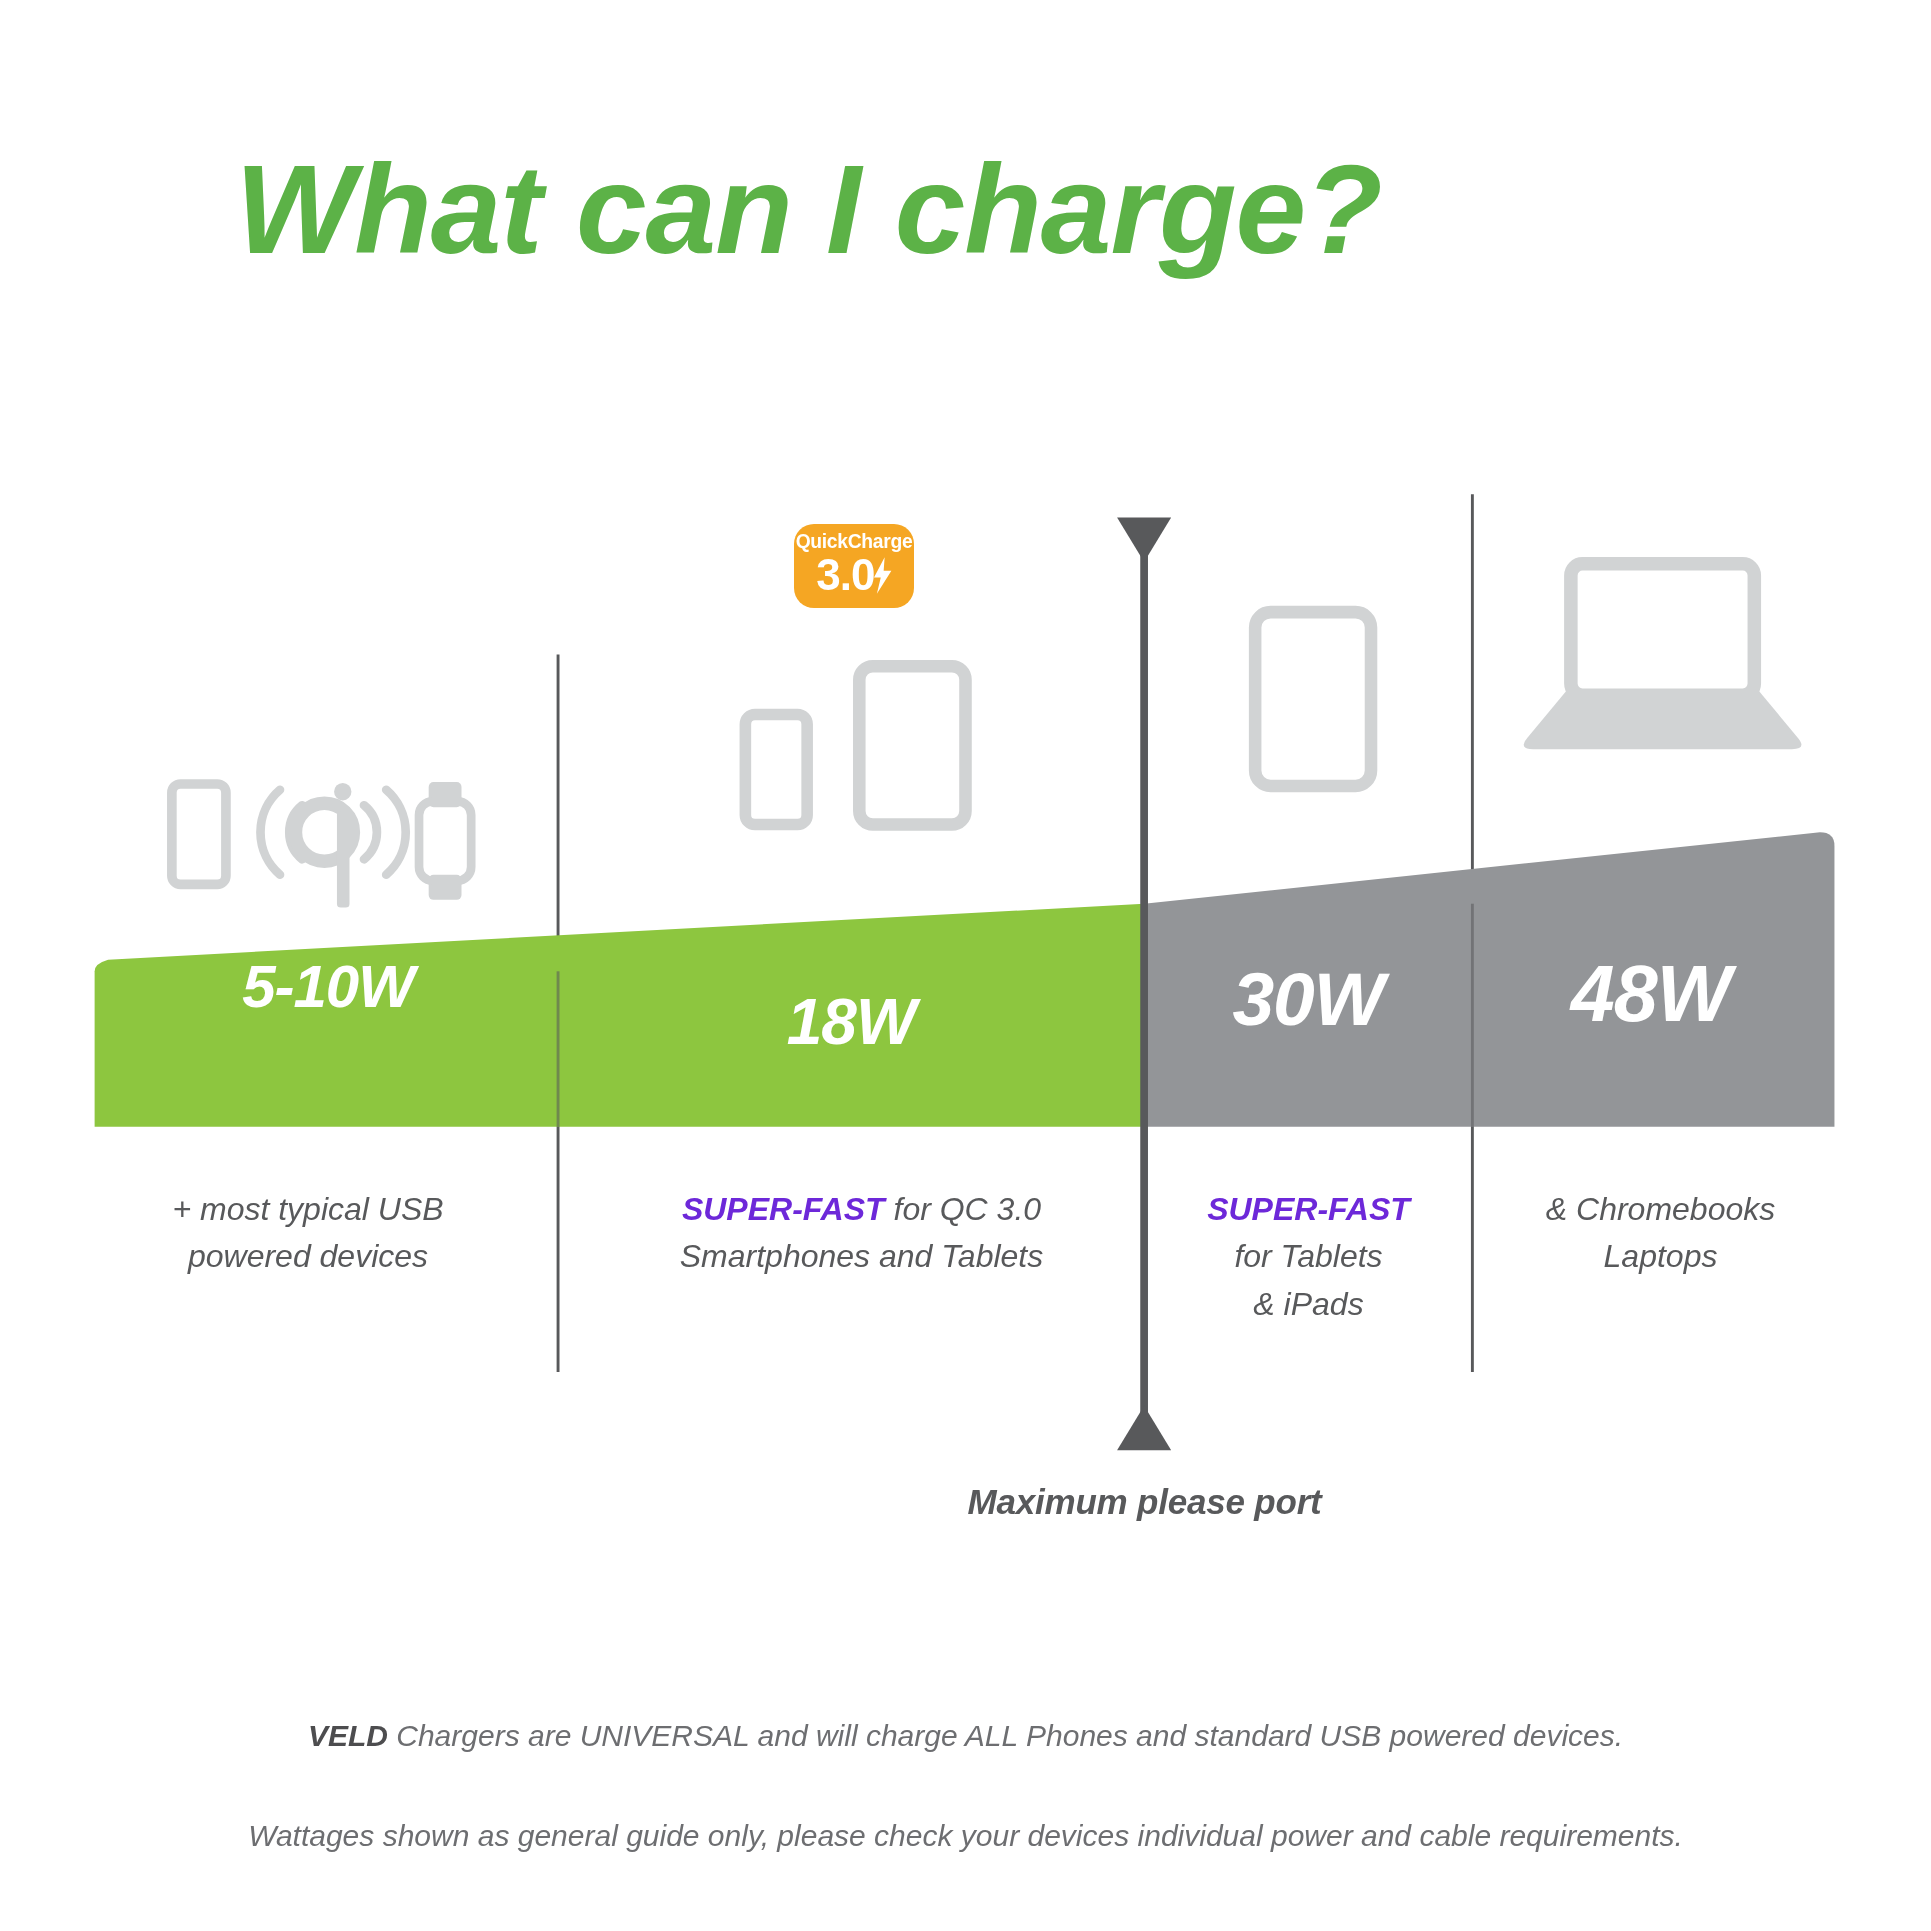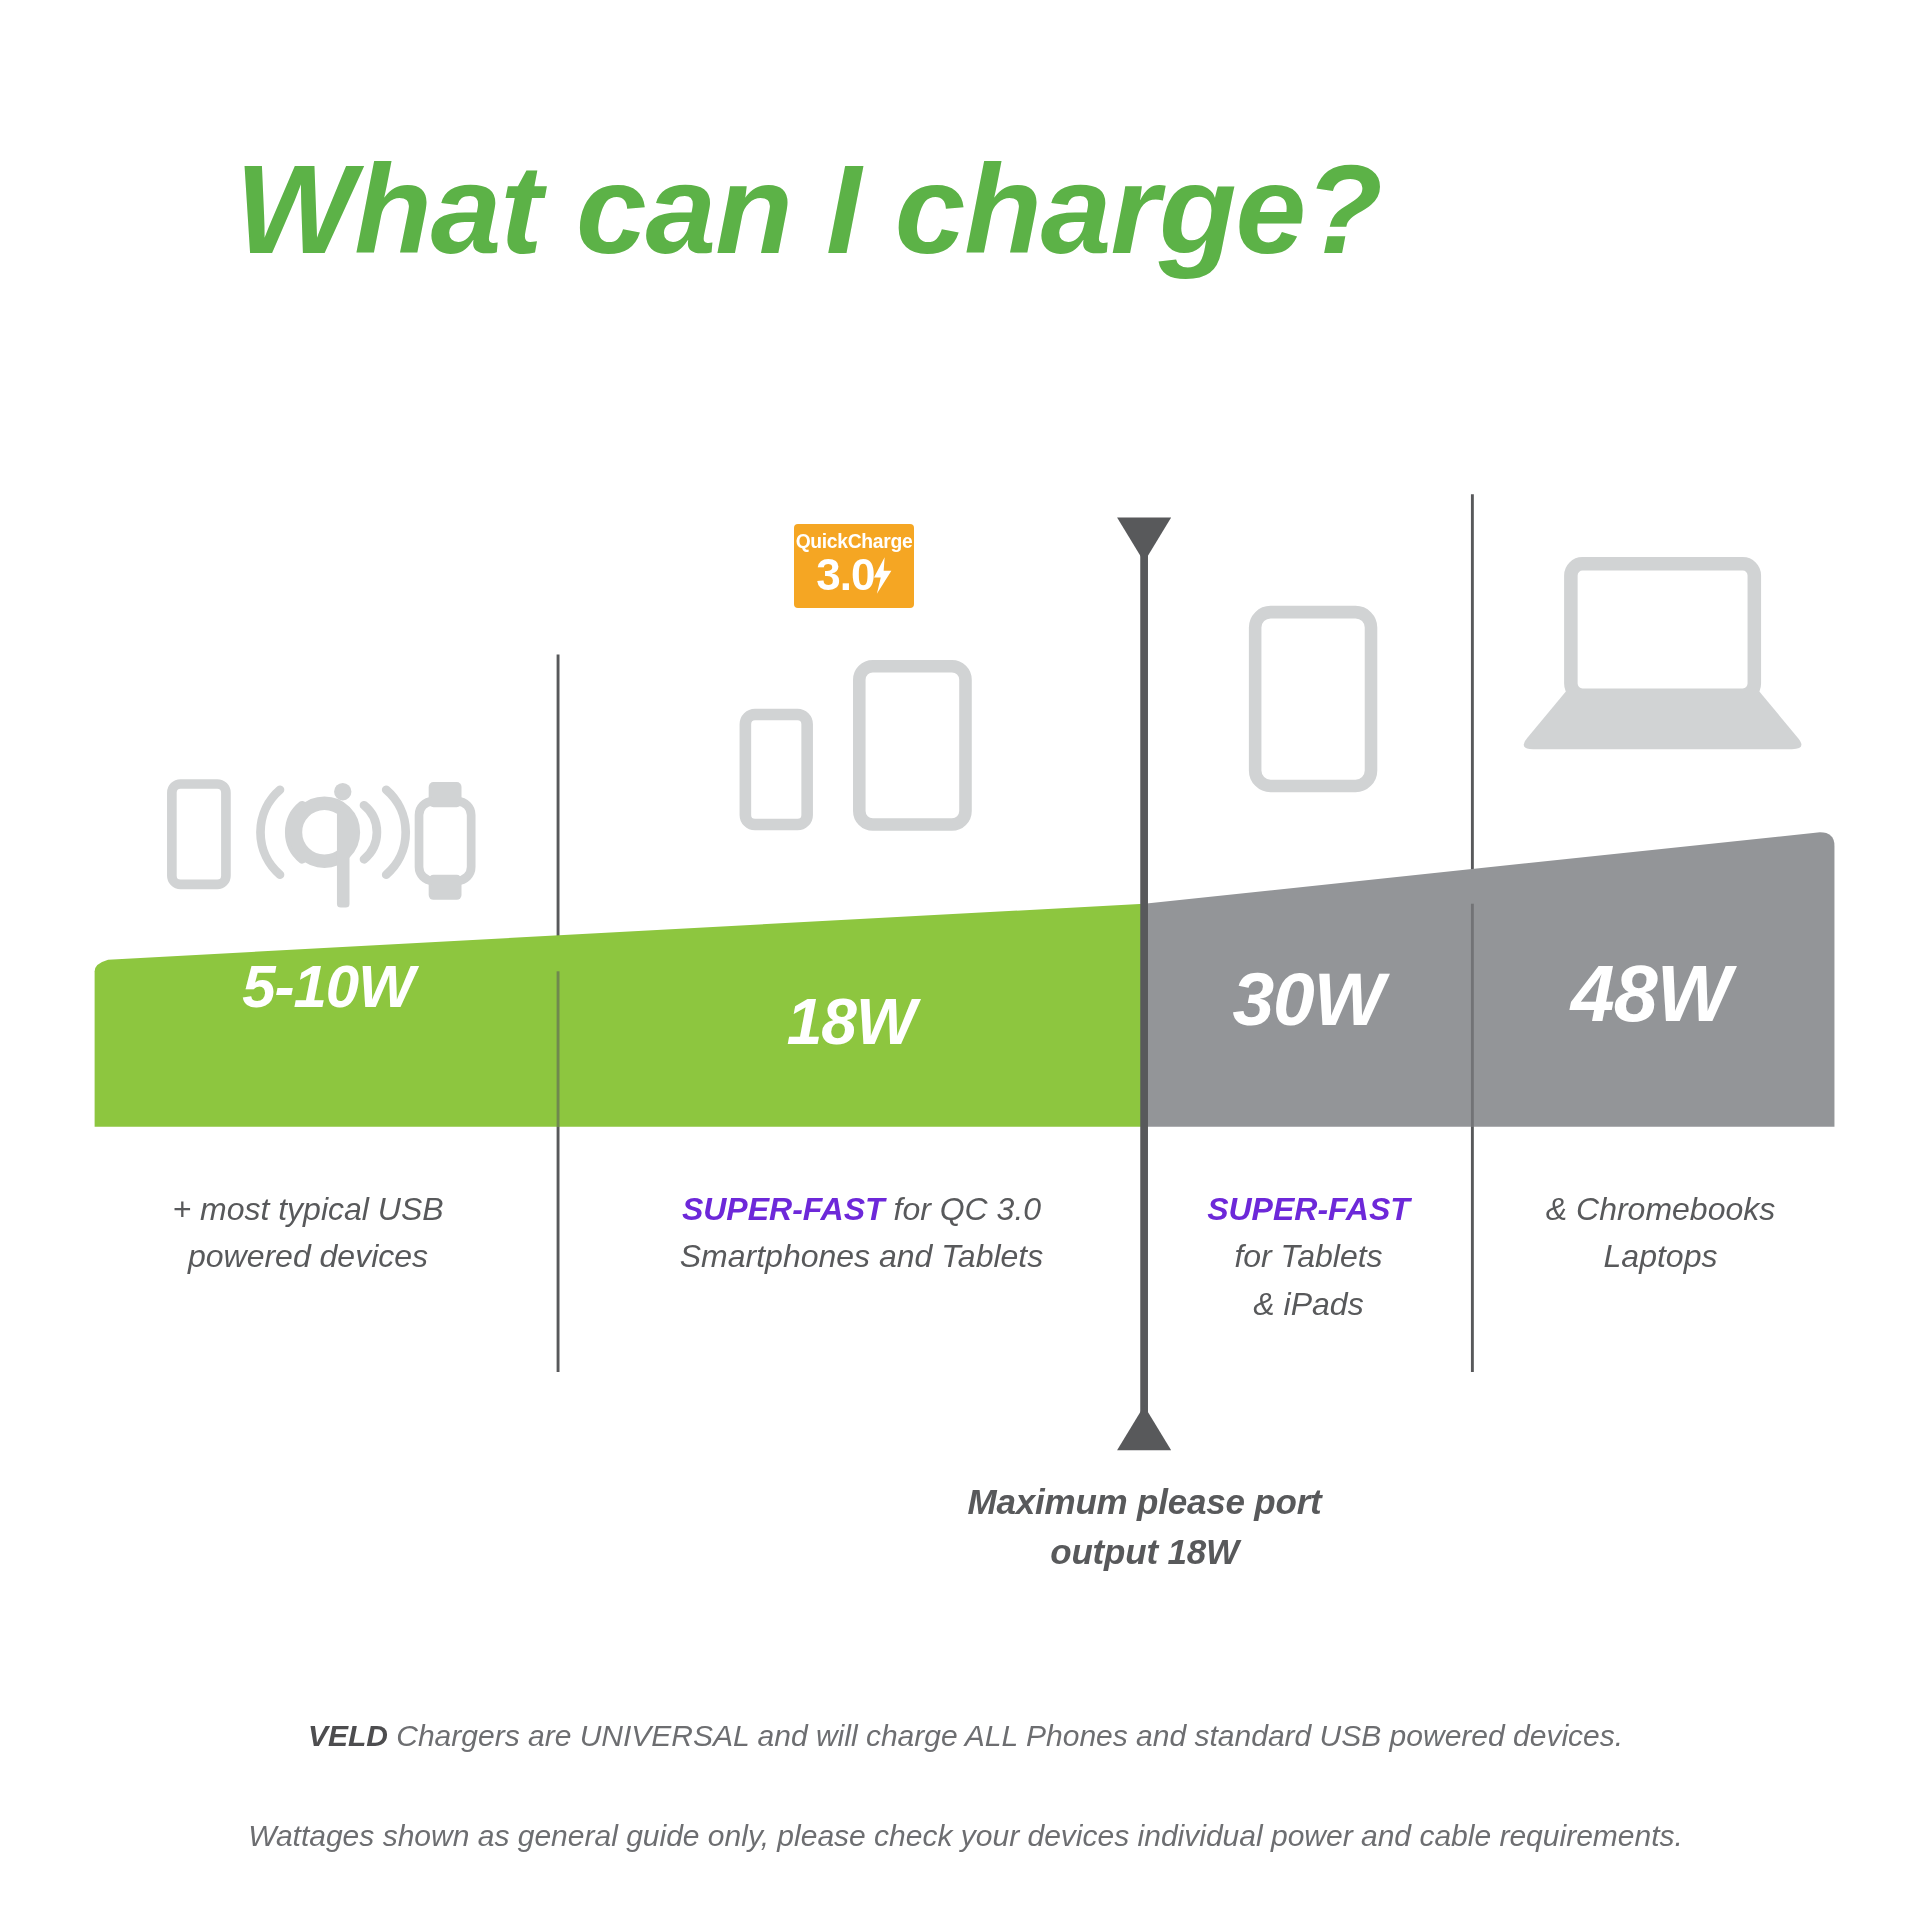--- a/index.html
+++ b/index.html
@@ -48,21 +48,21 @@
   }
 
   
   .qc-badge {
     position: absolute;
     left: 794px;
     top: 524px;
     width: 120px;
     height: 84px;
     background: #F5A623;
-    border-radius: 4px;
+    border-radius: 20px;
     box-sizing: border-box;
     padding-top: 7.7px;
   }
   .qc-top {
     color: #ffffff;
     font-size: 19.3px;
     font-weight: bold;
     text-align: center;
     letter-spacing: -0.3px;
     line-height: 1;
@@ -270,21 +270,20 @@
       <div>&amp; iPads</div>
     </div>
 
     <div class="caption cap-3">
       <div>&amp; Chromebooks</div>
       <div>Laptops</div>
     </div>
 
     <div class="arrow-note">
       <div>Maximum please port</div>
-      <div>output 18W</div>
     </div>
   </div>
 
   <div class="footer-line foot-0"><b>VELD</b><span> Chargers are UNIVERSAL and will charge ALL Phones and standard USB powered devices.</span></div>
   <div class="footer-line foot-1">Wattages shown as general guide only, please check your devices individual power and cable requirements.</div>
 
 </div>
 
 
 </body></html>

